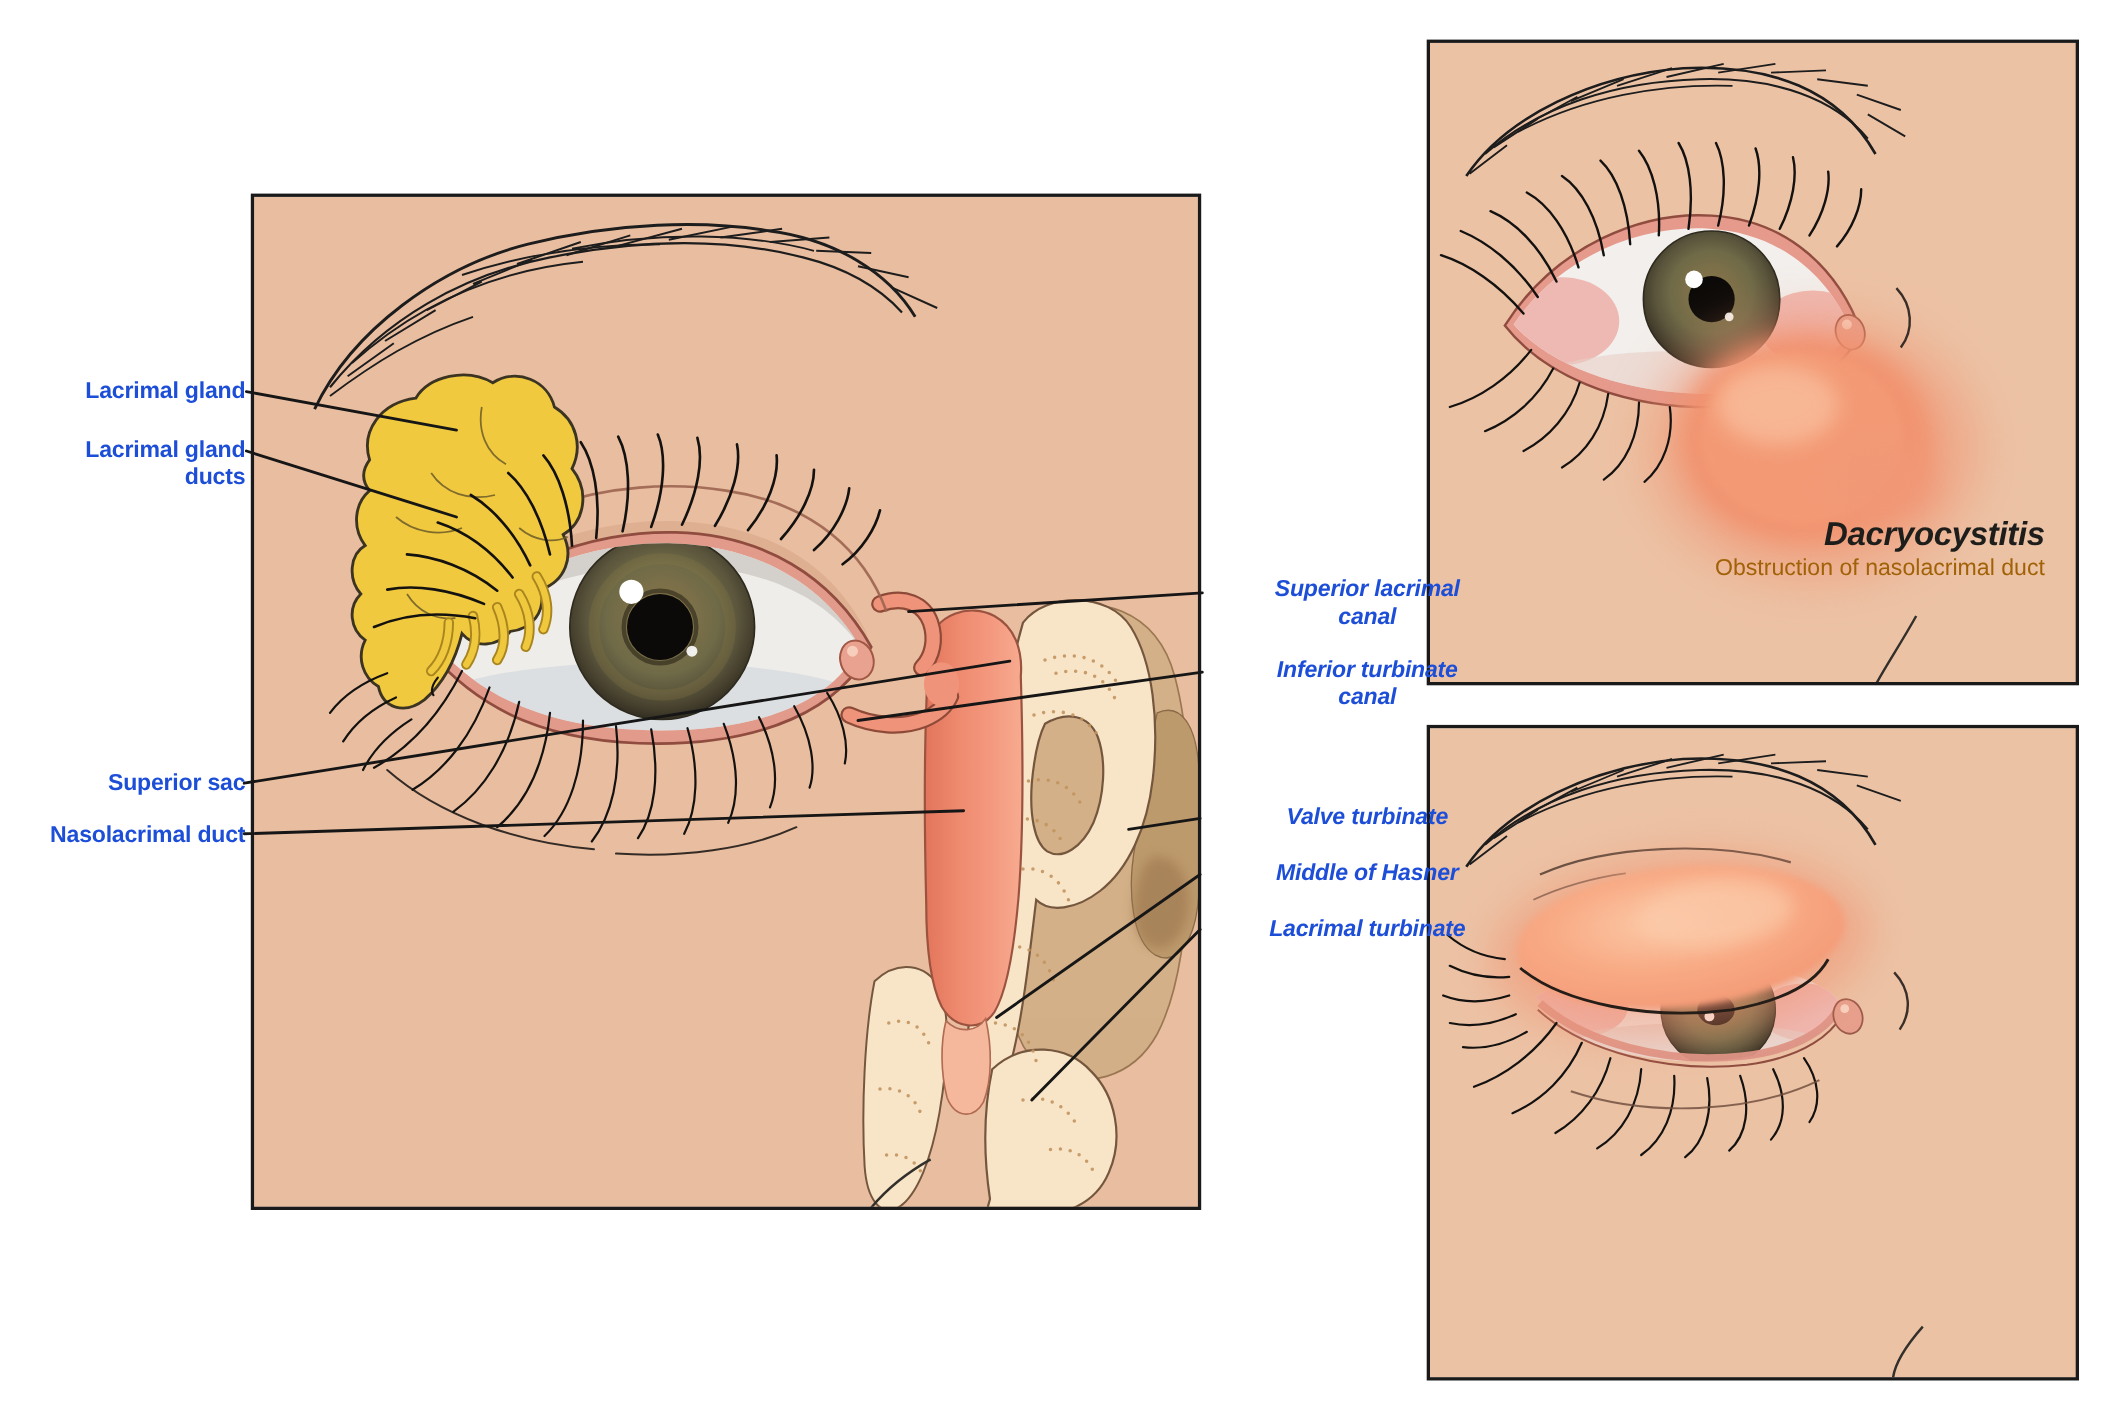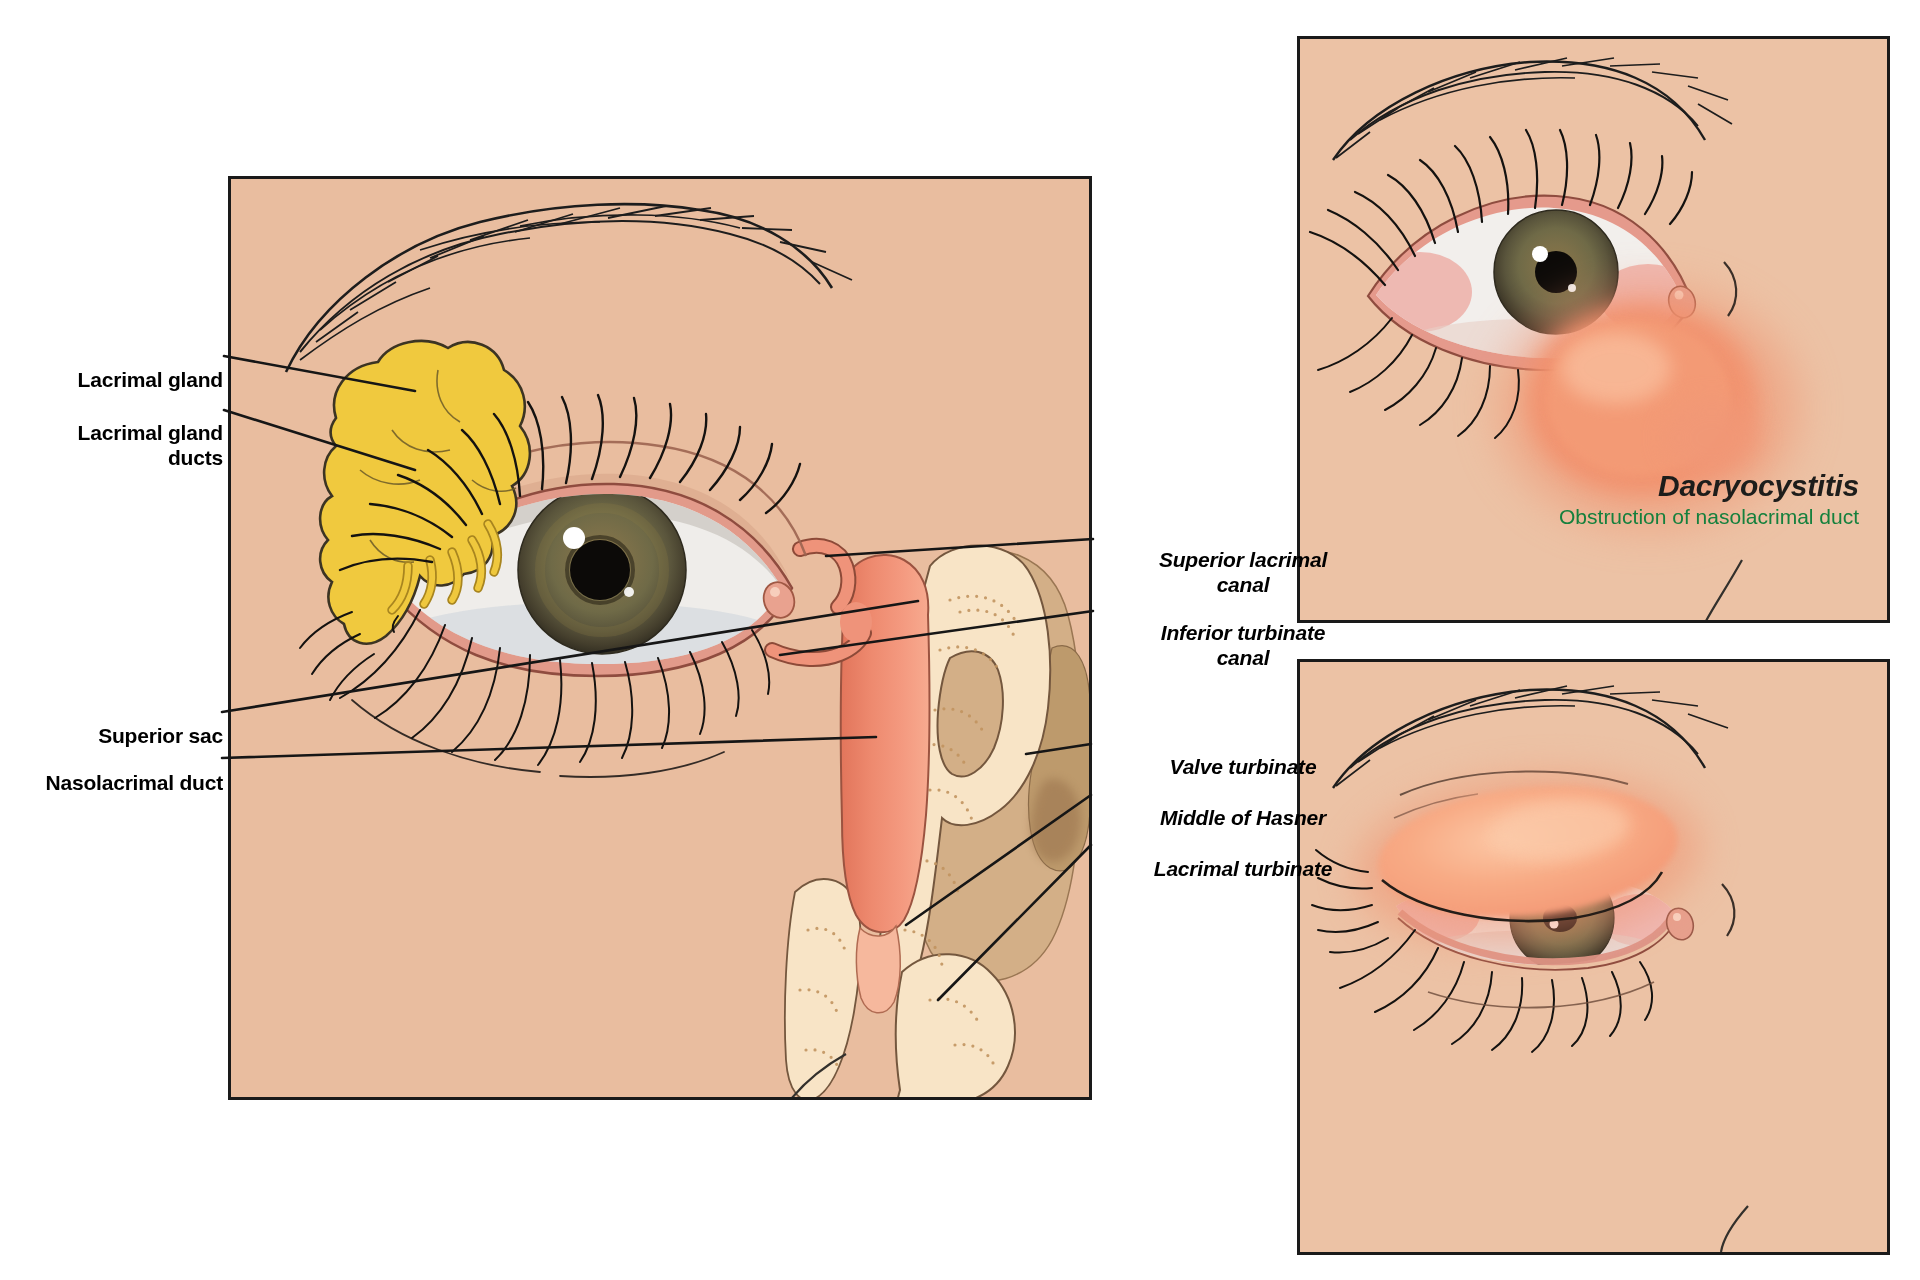--- a/index.html
+++ b/index.html
@@ -1,26 +1,26 @@
 <!DOCTYPE html>
 <html><head>
 <meta charset="utf-8">
 <style>
   html,body{margin:0;padding:0;background:#ffffff;}
   #stage{position:relative;width:1920px;height:1280px;background:#ffffff;overflow:hidden;
          font-family:"Liberation Sans",sans-serif;}
   #art{position:absolute;left:0;top:0;}
-  .lbl{position:absolute;font-weight:700;font-size:21px;line-height:25px;color:#000000;
-       white-space:pre-line;letter-spacing:-0.2px;margin-top:24px;}
+  .lbl{position:absolute;font-weight:700;font-size:21px;line-height:25px;color:#1d4ed8;
+       white-space:pre-line;letter-spacing:-0.2px;}
   .lbl-left{left:8px;width:215px;text-align:right;}
   .lbl-right{left:1098px;width:290px;text-align:center;font-style:italic;}
   .ptitle{position:absolute;left:1299px;width:560px;text-align:right;font-weight:700;
           font-size:30px;line-height:34px;color:#1d1d1b;letter-spacing:-0.3px;font-style:italic;}
   .psub{position:absolute;left:1299px;width:560px;text-align:right;font-weight:400;
-        font-size:21px;line-height:24px;color:#15803d;}
+        font-size:21px;line-height:24px;color:#a16207;}
 </style>
 </head>
 <body>
 
 <div id="stage">
 
 <svg id="art" width="1920" height="1280" viewBox="0 0 1920 1280">
   <defs>
     <radialGradient id="irisG" cx="0.5" cy="0.45" r="0.55">
       <stop offset="0" stop-color="#8a7446"></stop>

